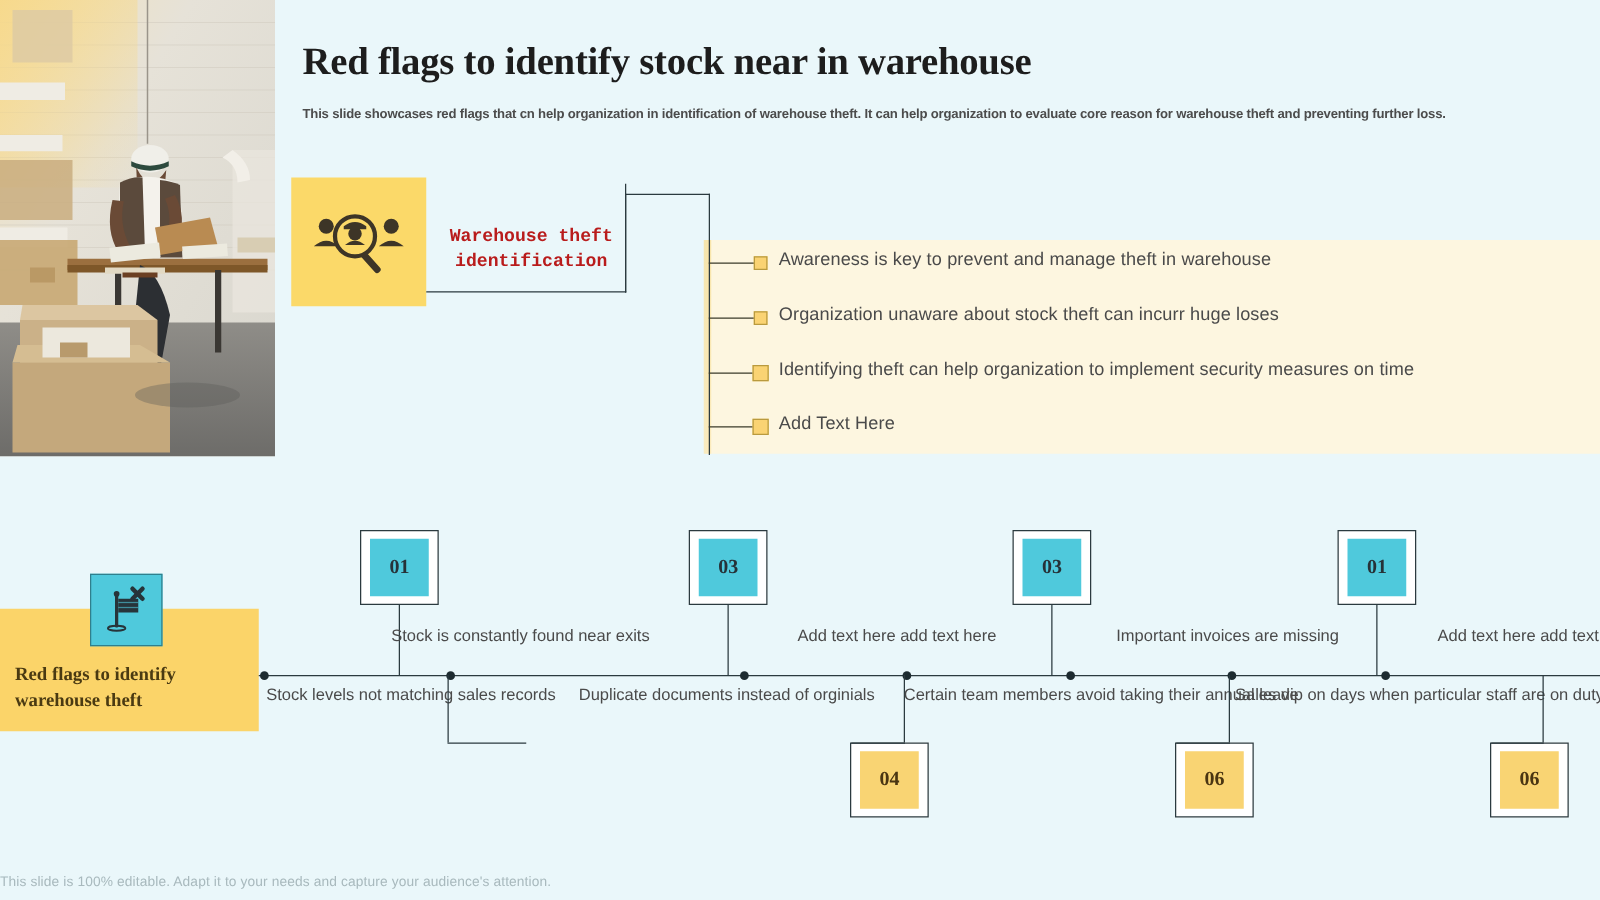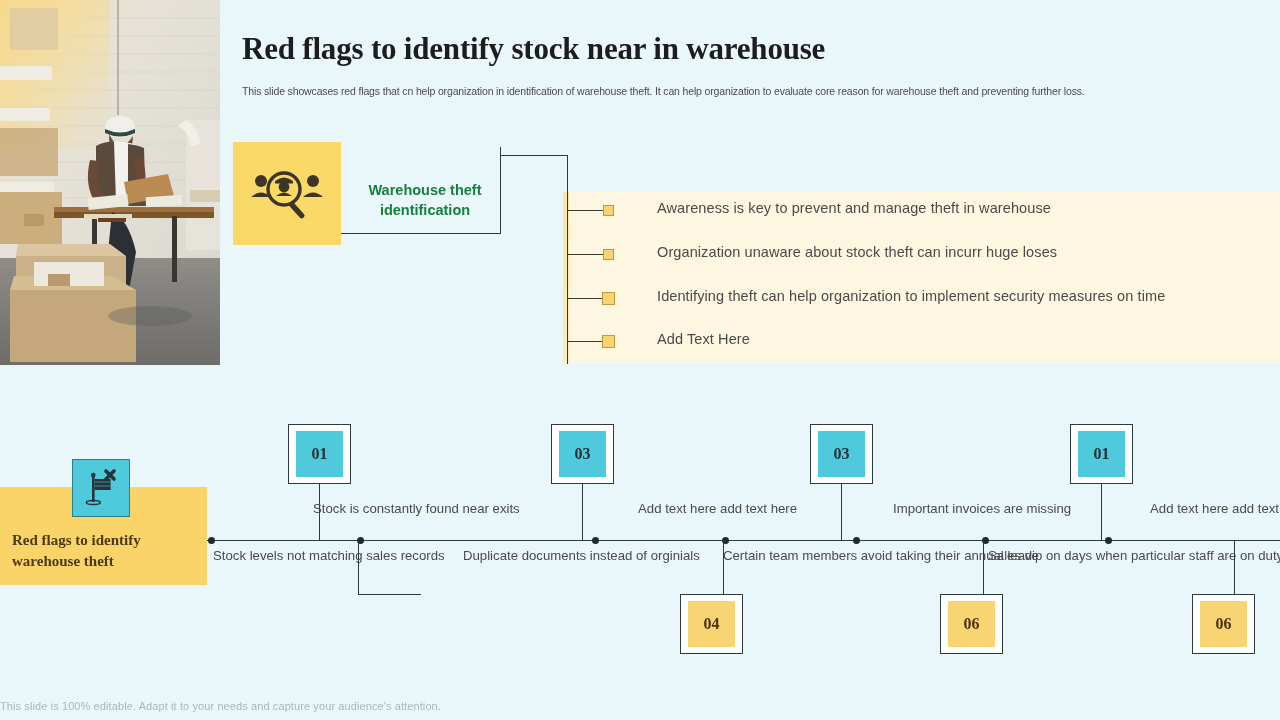--- a/index.html
+++ b/index.html
@@ -24,38 +24,39 @@
   .title{
     position:absolute;left:242px;top:32px;width:1020px;
     font-family:"Liberation Serif", serif;
     font-weight:bold;font-size:31px;letter-spacing:-0.2px;
     color:#1d1d1d;line-height:1.1;
   }
   .subtitle{
     position:absolute;left:242px;top:85px;width:1030px;
     font-size:10.5px;line-height:1.25;color:#4c4c4c;
     letter-spacing:-0.15px;
+    font-weight:bold;
   }
 
   
   .wt-icon-box{
     position:absolute;left:233px;top:142px;width:108px;height:103px;
     background:#fbd969;
   }
   .wt-icon-box svg{position:absolute;left:50%;top:50%;transform:translate(-50%,-50%);}
   .wt-label-box{
     position:absolute;left:341px;top:147px;width:160px;height:87px;
     border:1.4px solid #2b3a3f;border-left:none;border-top:none;
     box-sizing:border-box;
   }
   .wt-label{
     position:absolute;left:341px;top:180px;width:168px;
     text-align:center;
-    font-family:Liberation Sans, sans-serif;font-weight:bold;
-    font-size:14.5px;line-height:1.38;color:#15803d;
+    font-family:Liberation Mono, monospace;font-weight:bold;
+    font-size:14.5px;line-height:1.38;color:#b91c1c;
   }
   
   .wt-conn-top{position:absolute;left:500px;top:155px;width:68px;height:1.4px;background:#2b3a3f;}
   .wt-conn-up{position:absolute;left:499.6px;top:155px;width:1.4px;height:79px;background:#2b3a3f;}
 
   .cream-panel{
     position:absolute;left:565px;top:192px;width:715px;height:171px;
     background:#fdf6e0;
   }
   .spine{
@@ -68,21 +69,21 @@
 
   .bullet-row{position:absolute;left:566px;height:20px;}
   .bullet-line{position:absolute;left:1px;top:9px;width:38px;height:1.3px;background:#3b3b2a;}
   .bullet-sq{
     position:absolute;left:37px;top:4px;width:11px;height:11px;
     background:#fad373;border:1.2px solid #b99a3f;box-sizing:border-box;
   }
   .bullet-sq.lg{left:36px;top:3px;width:13px;height:13px;}
   .bullet-text{
     position:absolute;left:57px;top:-1px;white-space:nowrap;
-    font-size:14.5px;color:#4a4a4a;letter-spacing:.1px;margin-left:34px;
+    font-size:14.5px;color:#4a4a4a;letter-spacing:.1px;
   }
 
   
   .rf-box{
     position:absolute;left:0;top:487px;width:207px;height:98px;
     background:#fbd469;
   }
   .rf-icon{
     position:absolute;left:72px;top:459px;width:58px;height:58px;
     background:#4fc9dc;border:1.3px solid #2f7f8d;box-sizing:border-box;

